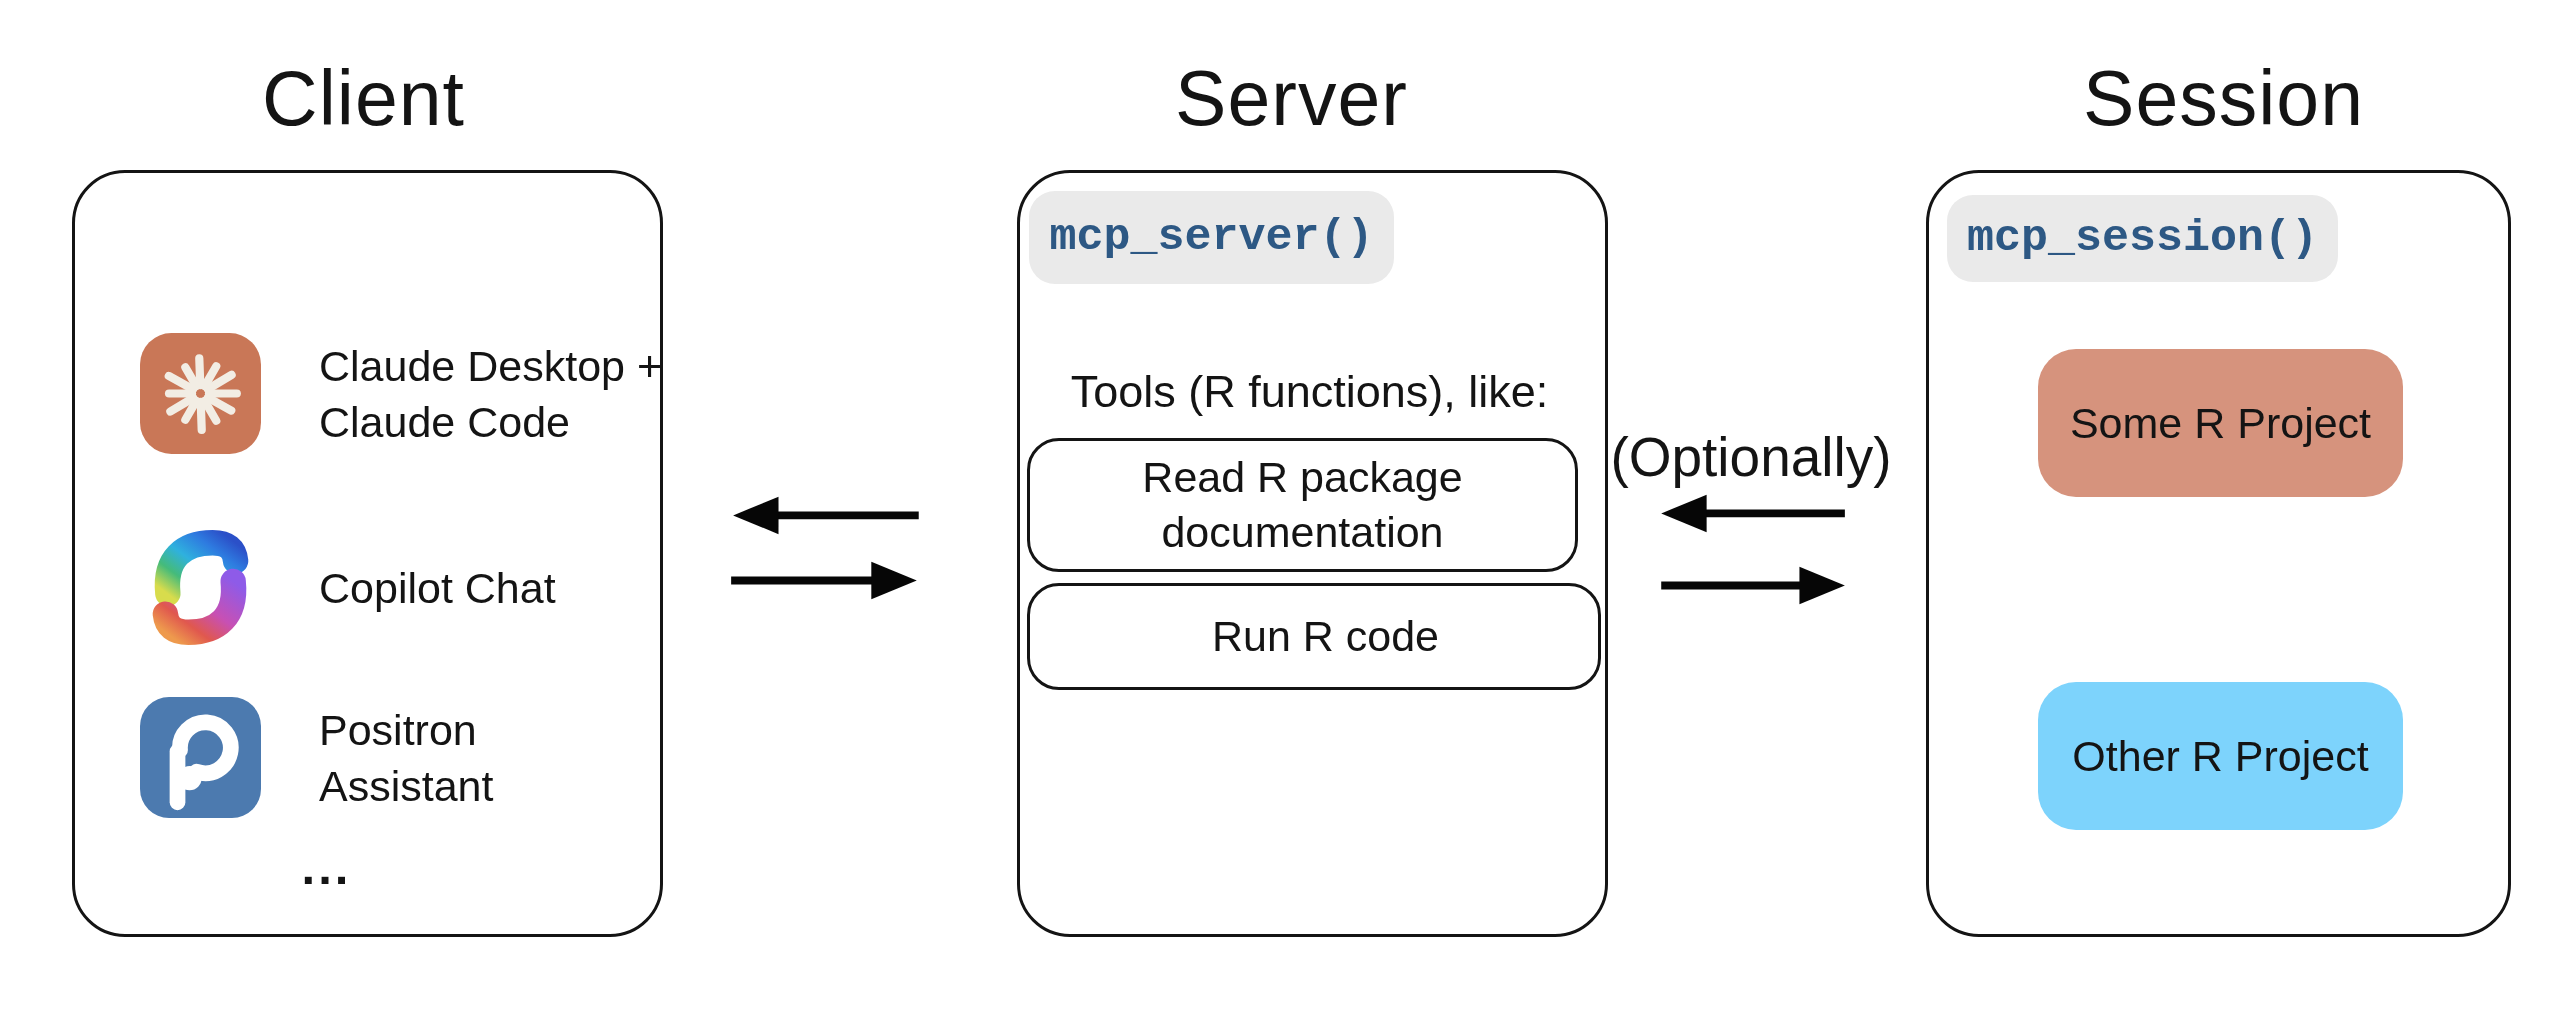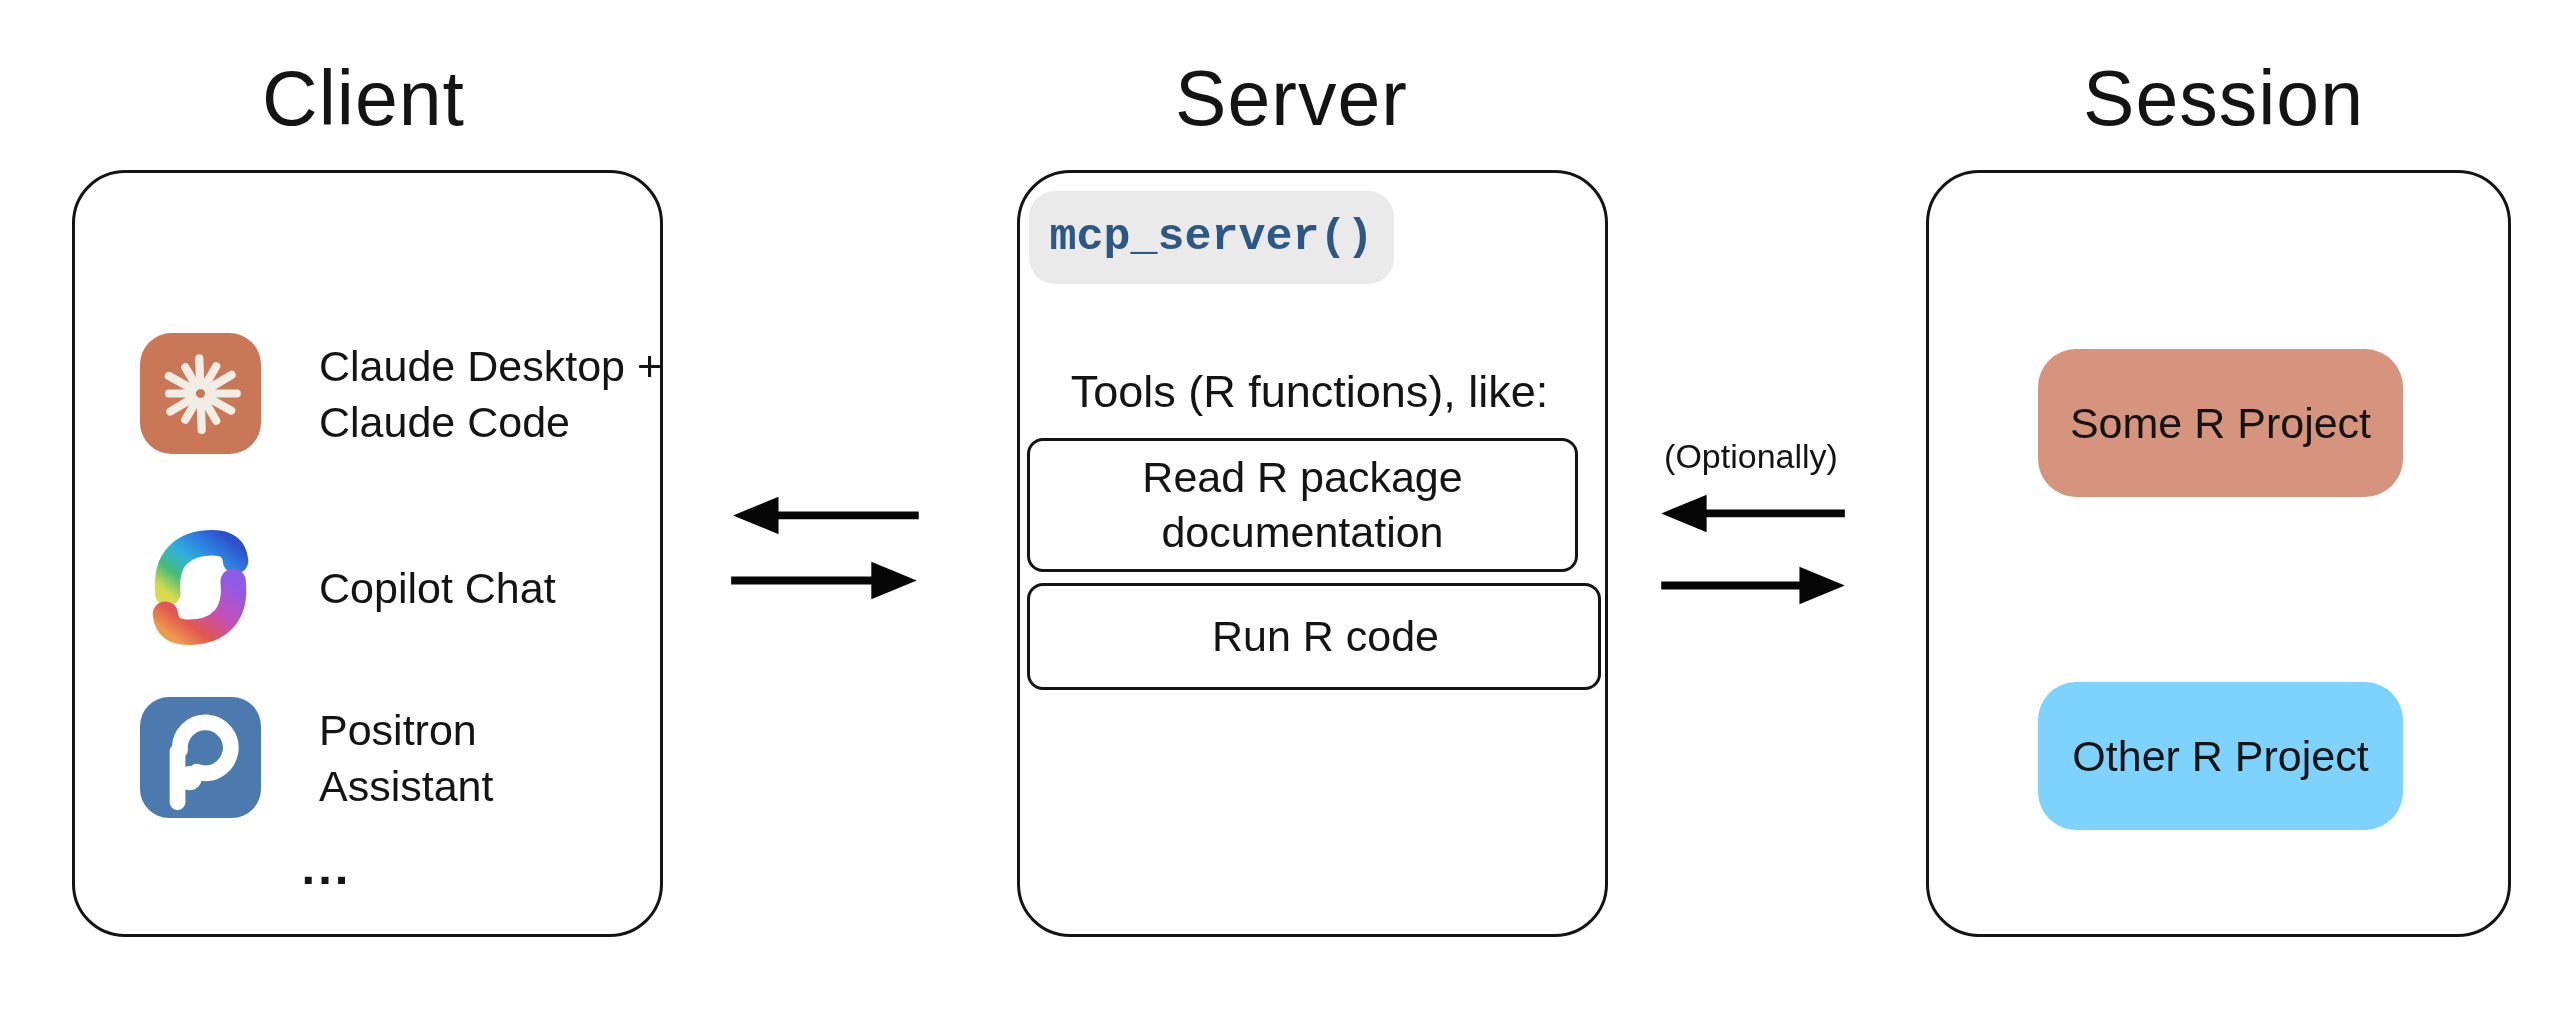--- a/index.html
+++ b/index.html
@@ -53,21 +53,21 @@
   #chip-session{left:1947px;top:195px;width:391px;height:87px;}
 
   
   #tools-heading{
     position:absolute;left:1017px;top:367px;width:585px;height:49px;
     font-size:45px;display:flex;align-items:center;justify-content:center;
     white-space:nowrap;
   }
   .tool-box{
     position:absolute;left:1027px;width:545px;
-    border:3px solid #141414;border-radius:16px;background:#ffffff;
+    border:3px solid #141414;border-radius:32px;background:#ffffff;
     display:flex;flex-direction:column;align-items:center;justify-content:center;
     font-size:43px;line-height:55px;text-align:center;
   }
   #tool-0{top:438px;height:128px;}
   #tool-1{top:583px;height:101px;padding-left:23px;}
   #tool-2{top:698px;height:149px;}
   .tool-line:empty{display:none;}
 
   
   .project-box{
@@ -75,21 +75,21 @@
     display:flex;align-items:center;justify-content:center;
     font-size:43px;white-space:nowrap;
   }
   #project-some{top:349px;background:#D6937D;}
   #project-other{top:682px;background:#7dd3fc;}
 
   
   #arrow-layer{position:absolute;left:0;top:0;pointer-events:none;}
   #optionally-label{
     position:absolute;left:1600px;top:433px;width:302px;height:47px;
-    font-size:34px;display:flex;align-items:center;justify-content:center;
+    font-size:55px;display:flex;align-items:center;justify-content:center;
     white-space:nowrap;
   }
 </style>
 </head>
 <body>
 
 <div id="canvas">
 
   <div class="col-title" id="title-client">Client</div>
   <div class="col-title" id="title-server">Server</div>
@@ -169,20 +169,21 @@
 
   <div class="tool-box" id="tool-0">
     <div class="tool-line">Read R package</div>
     <div class="tool-line">documentation</div>
   </div>
   <div class="tool-box" id="tool-1">
     <div class="tool-line">Run R code</div>
 
   </div>
 
+  <div class="code-chip" id="chip-session">mcp_session()</div>
 
   <div class="project-box" id="project-some">Some R Project</div>
   <div class="project-box" id="project-other">Other R Project</div>
 
   <div id="optionally-label">(Optionally)</div>
 
   <svg id="arrow-layer" width="2576" height="1015" viewBox="0 0 2608 1028">
 
     <g>
       <line x1="930" y1="522" x2="772" y2="522" stroke="#060606" stroke-width="8"></line>

